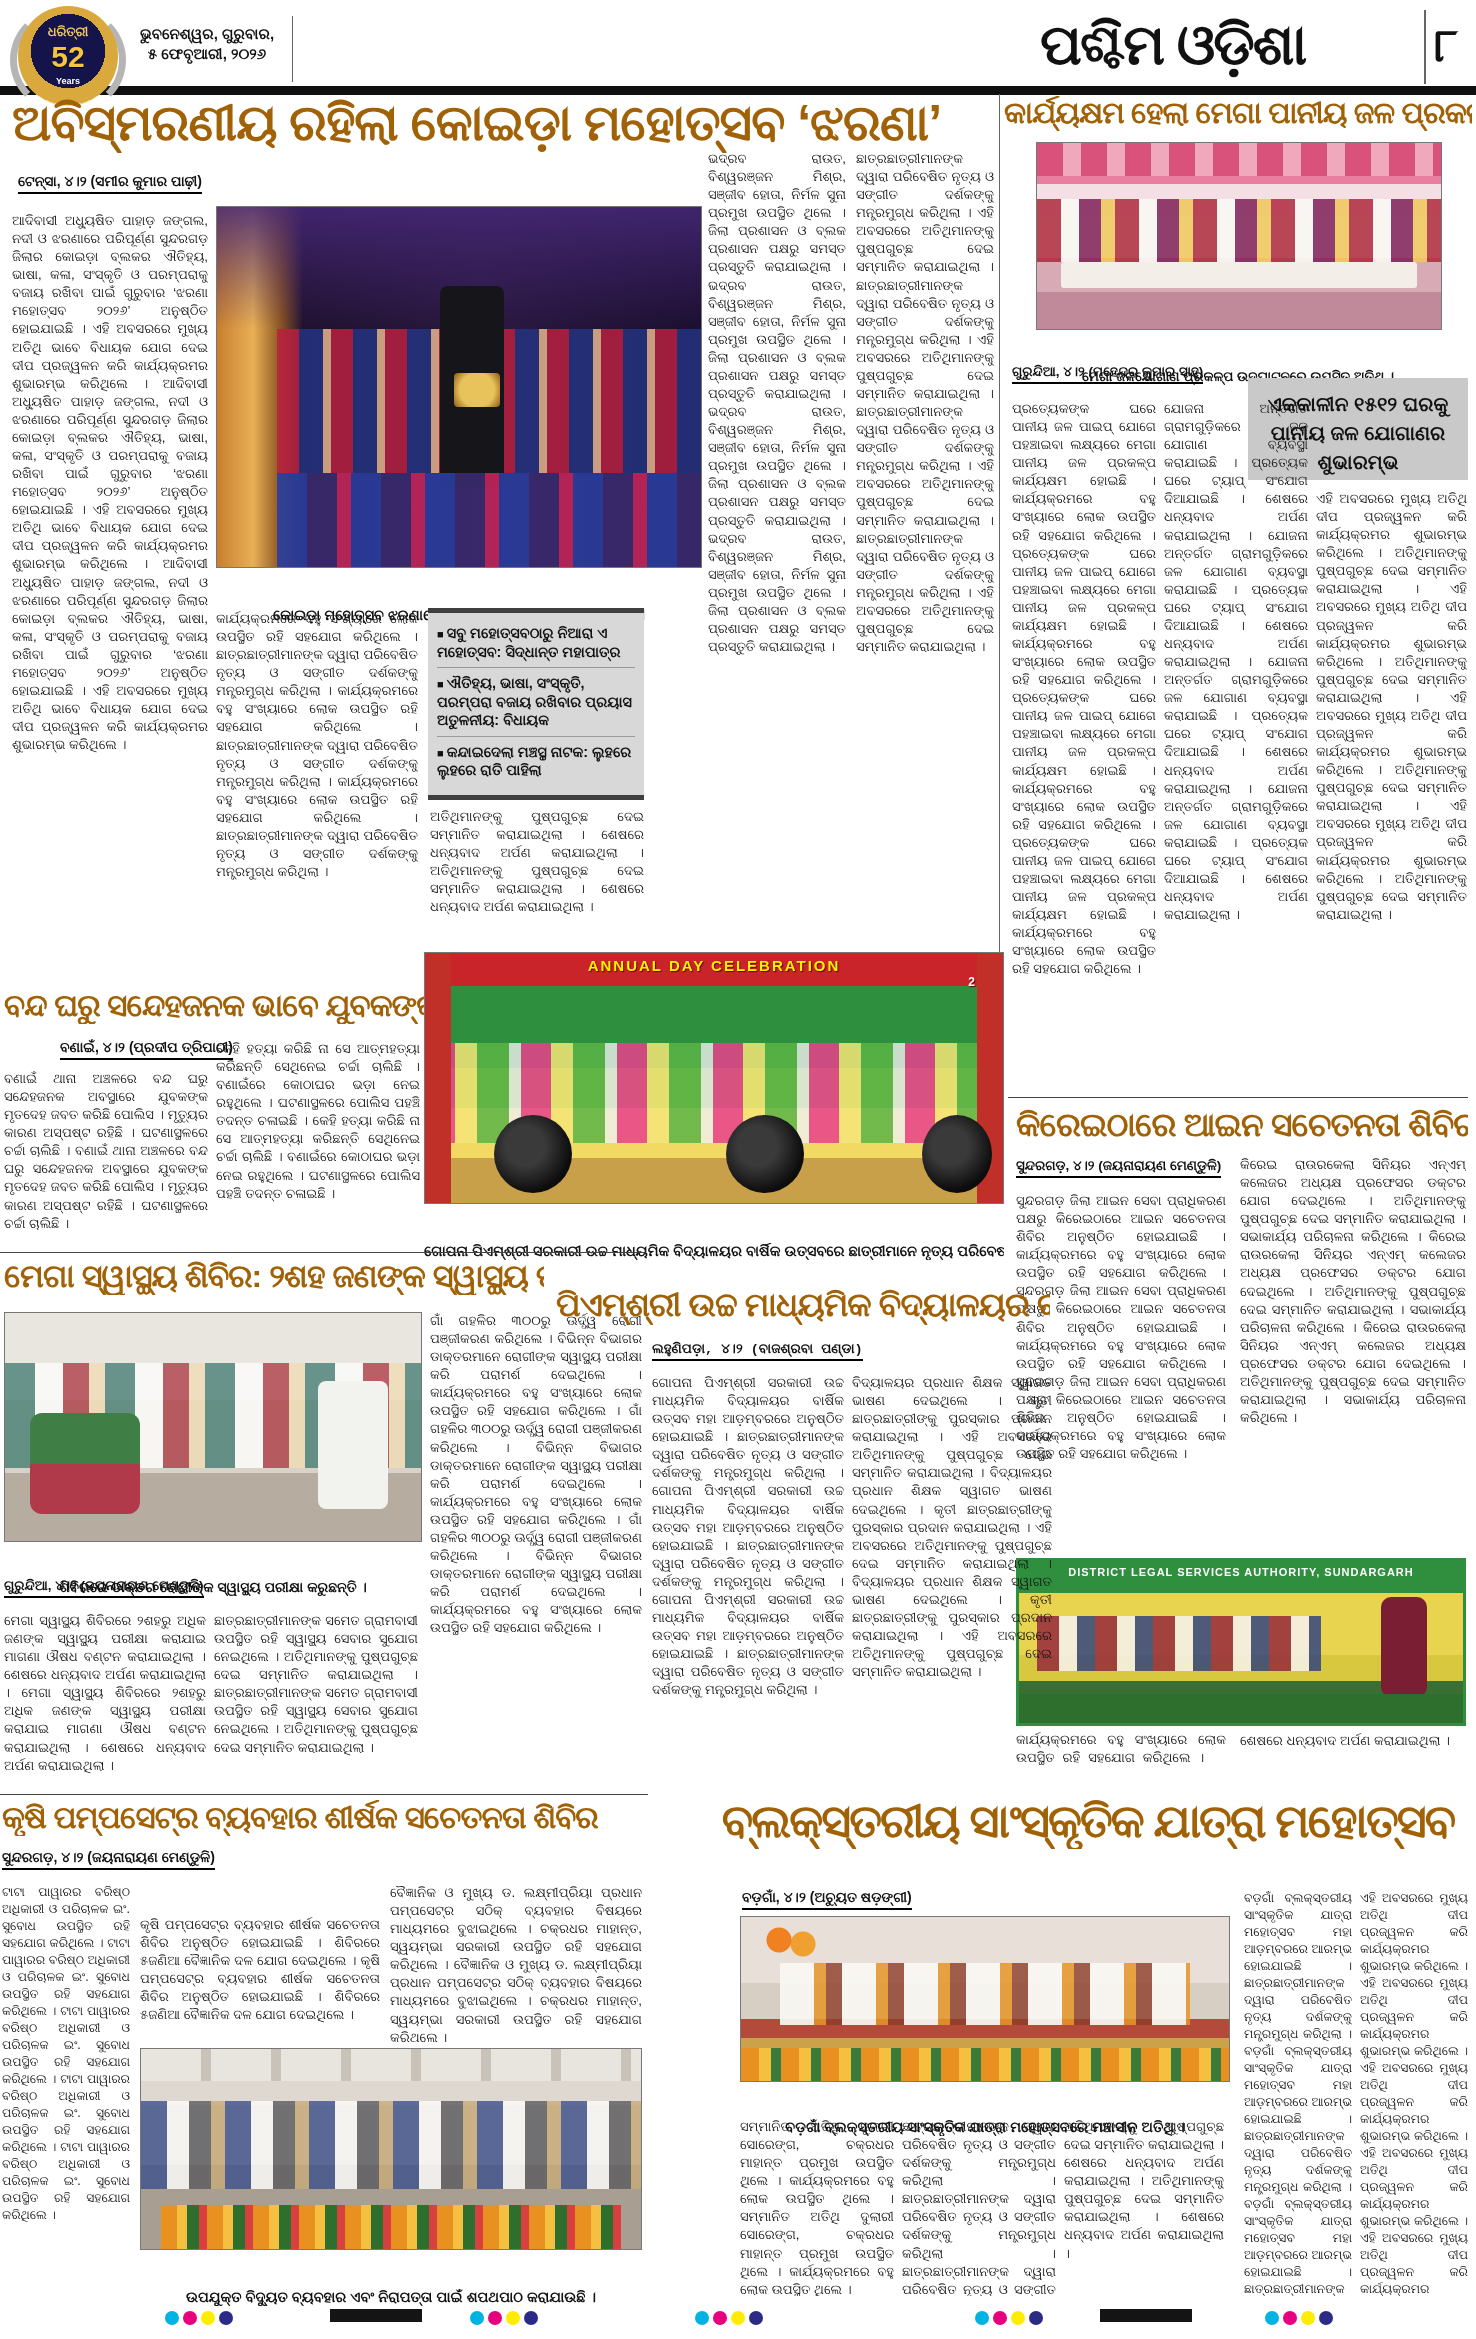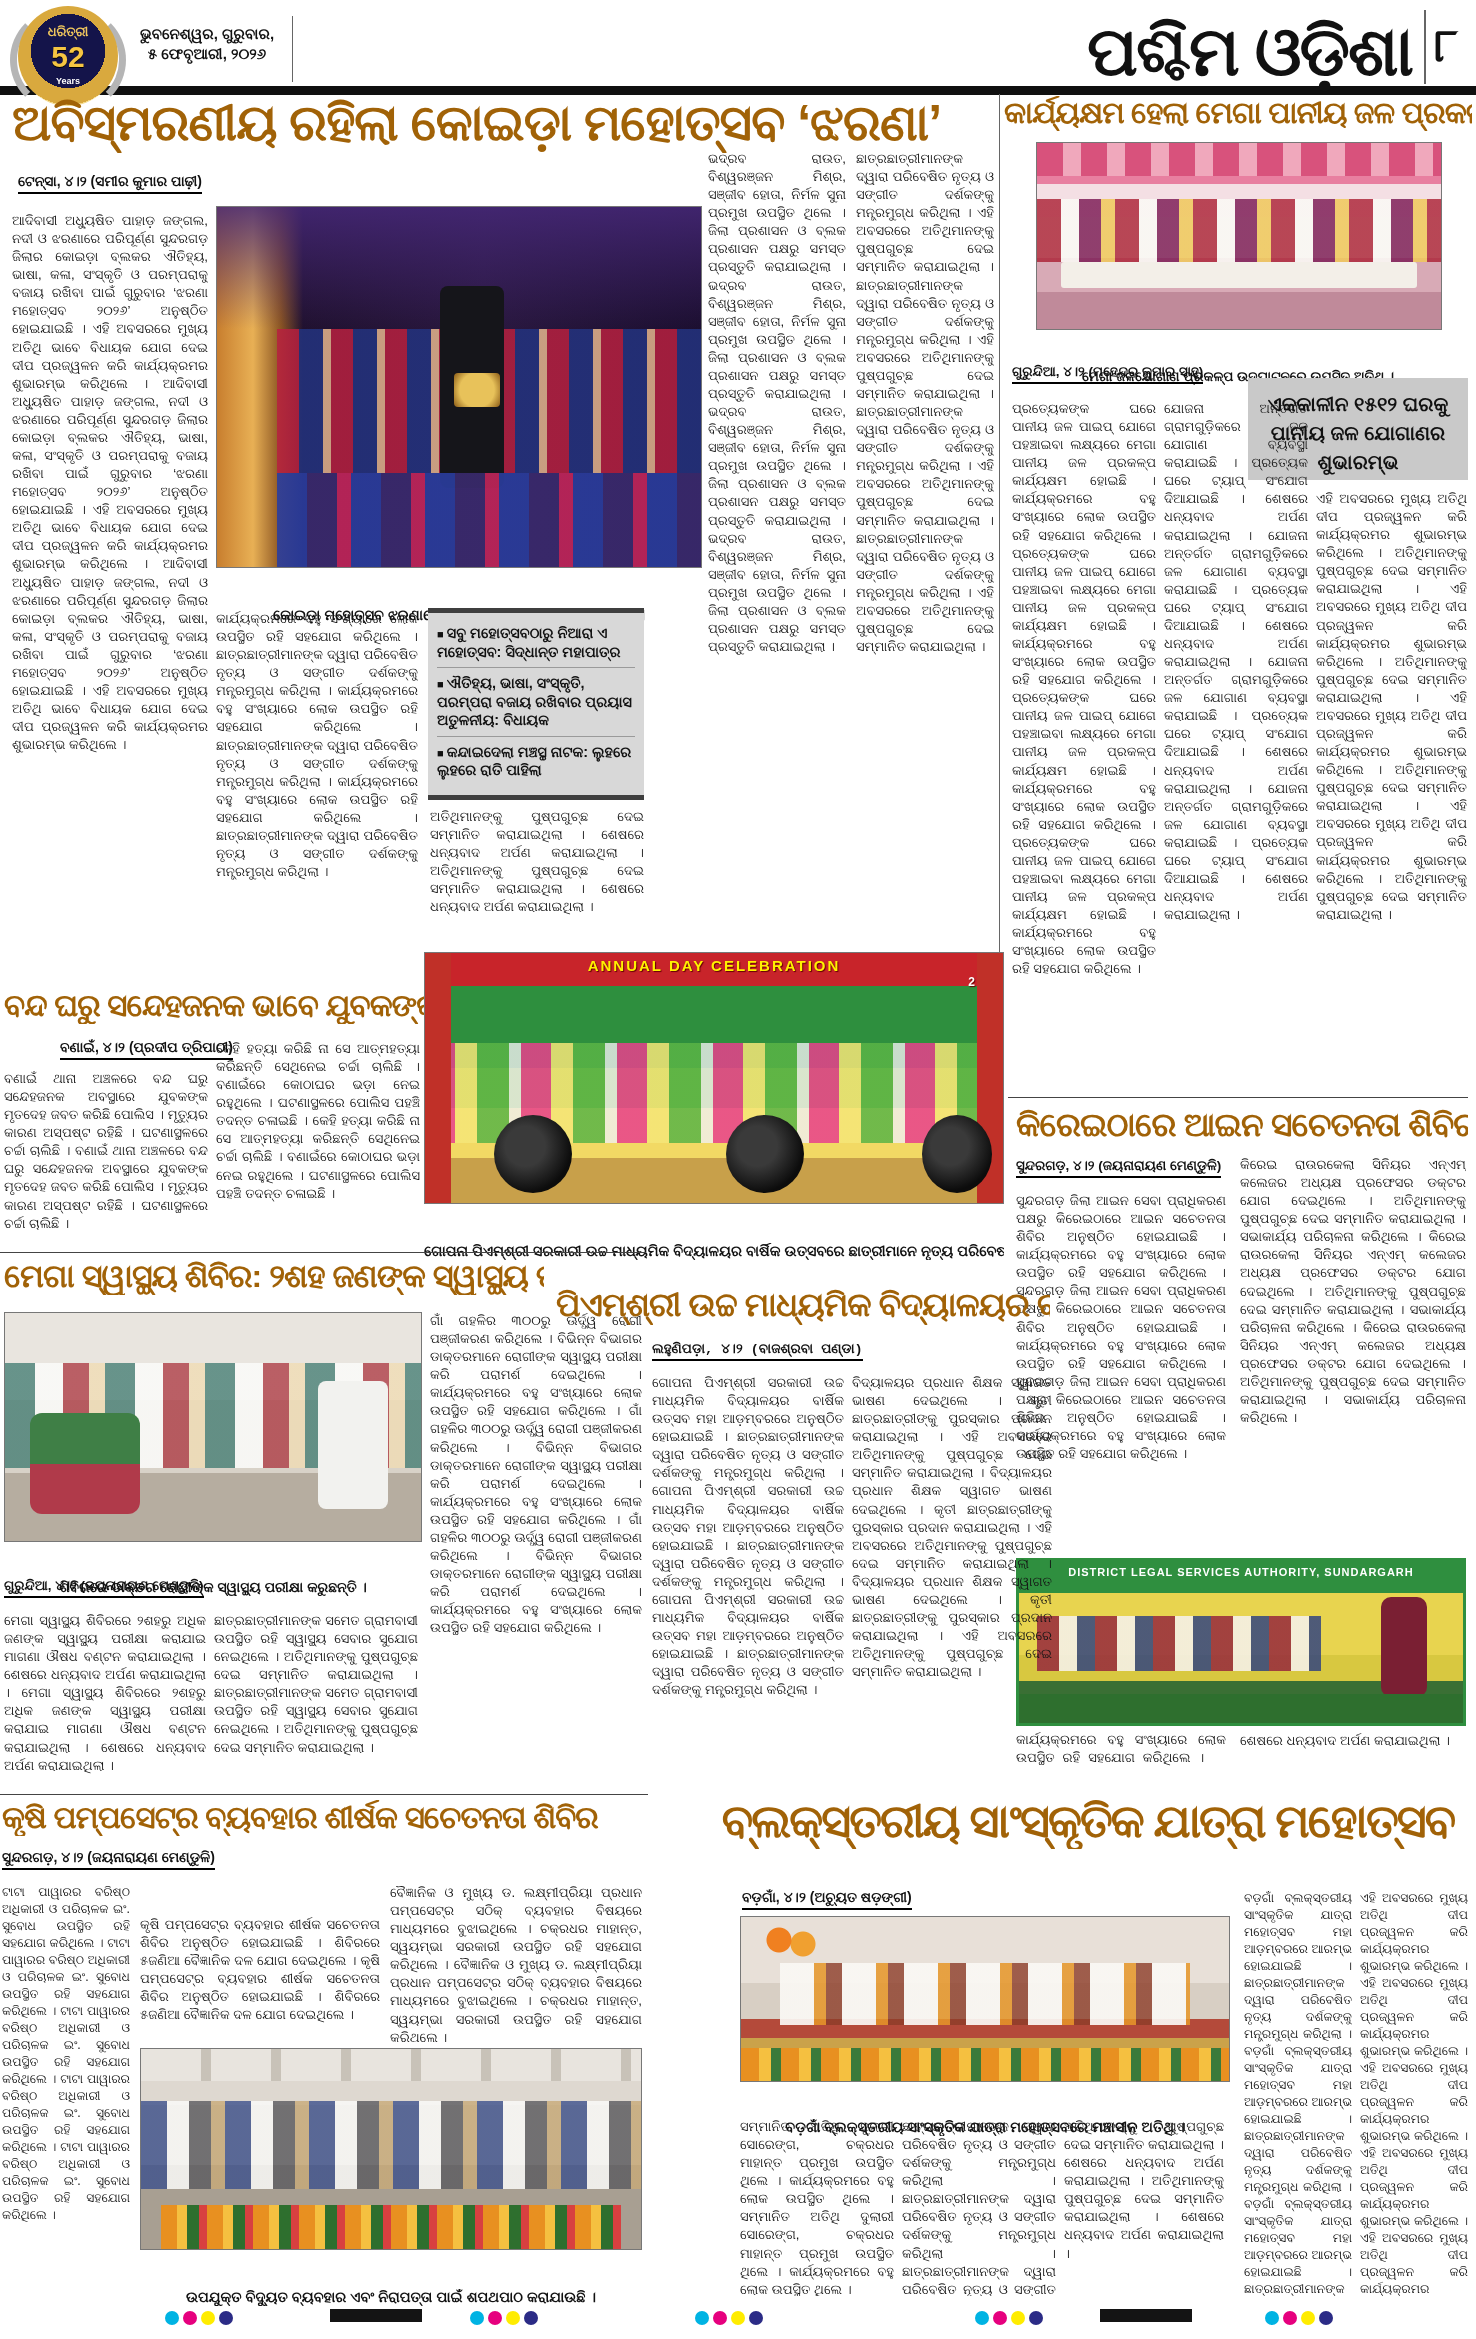--- a/index.html
+++ b/index.html
@@ -9,21 +9,21 @@
   .hl{font-weight:bold;color:#a16207;letter-spacing:-1px;white-space:nowrap;overflow:hidden;}
   .by{font-weight:bold;font-size:14px;border-bottom:2px solid #000;padding-bottom:2px;display:inline-block;white-space:nowrap;}
   .col{font-size:13.2px;line-height:1.37;text-align:justify;overflow:hidden;color:#151515;word-break:break-word;}
   .col-sm{font-size:12.4px;}
   .cap{font-weight:bold;font-size:14.5px;text-align:center;overflow:hidden;white-space:nowrap;margin-top:33px;}
   .ph{position:absolute;overflow:hidden;border:1px solid #777;box-sizing:border-box;}
   .vrule{position:absolute;width:1px;background:#666;}
   .hrule{position:absolute;height:1px;background:#444;}
   .toprule{position:absolute;left:0;top:86px;width:1476px;height:9px;background:#101010;}
   
-  .mast-title{font-weight:bold;font-size:68px;letter-spacing:-2px;text-align:right;white-space:nowrap;}
+  .mast-title{font-weight:bold;font-size:56px;letter-spacing:-2px;text-align:left;white-space:nowrap;}
   .dateline{font-weight:bold;font-size:15px;text-align:center;line-height:1.35;white-space:nowrap;}
   .pagenum{font-weight:bold;font-size:46px;}
   .logo{position:absolute;left:12px;top:2px;width:112px;height:116px;}
   .logo .arcL,.logo .arcR{position:absolute;top:6px;width:104px;height:104px;border-radius:50%;border:7px solid transparent;box-sizing:border-box;}
   .logo .arcL{left:-2px;border-left-color:#b5b5b5;}
   .logo .arcR{left:10px;border-right-color:#b5b5b5;}
   .logo .ring{position:absolute;left:6px;top:4px;width:100px;height:100px;border-radius:50%;
       background:radial-gradient(circle at 50% 45%,#14144a 0 50%,#d9a93e 50% 72%,#f3d98b 72% 86%,#c08a2d 86%);}
   .logo .t1{position:absolute;left:0;top:22px;width:112px;text-align:center;color:#f0c75e;font-size:13px;font-weight:bold;}
   .logo .t2{position:absolute;left:0;top:38px;width:112px;text-align:center;color:#f5c542;font-size:30px;font-weight:bold;text-shadow:0 1px 0 #000;}

